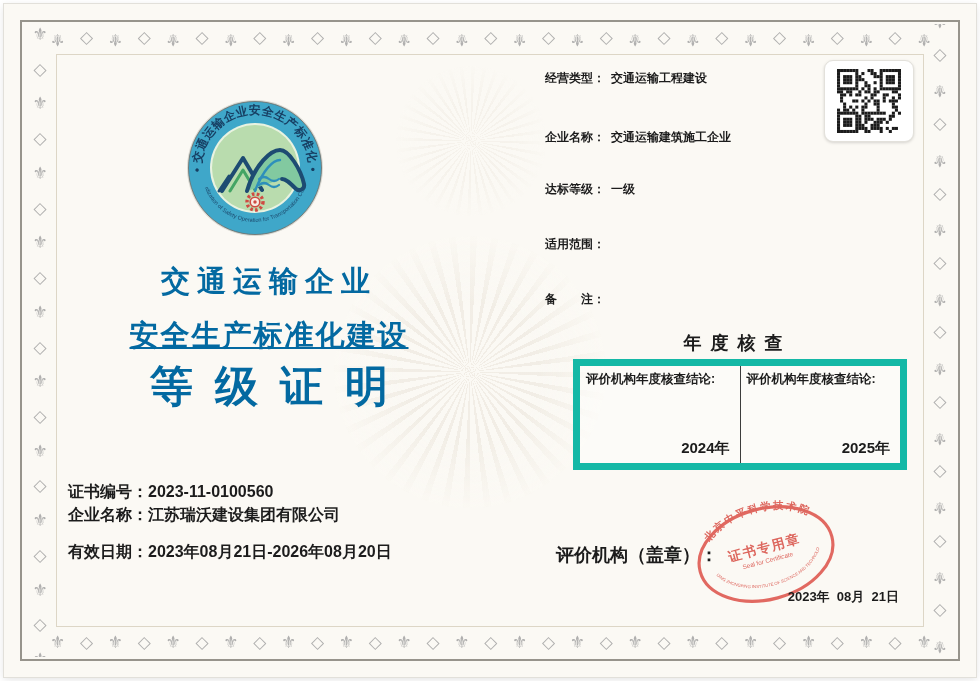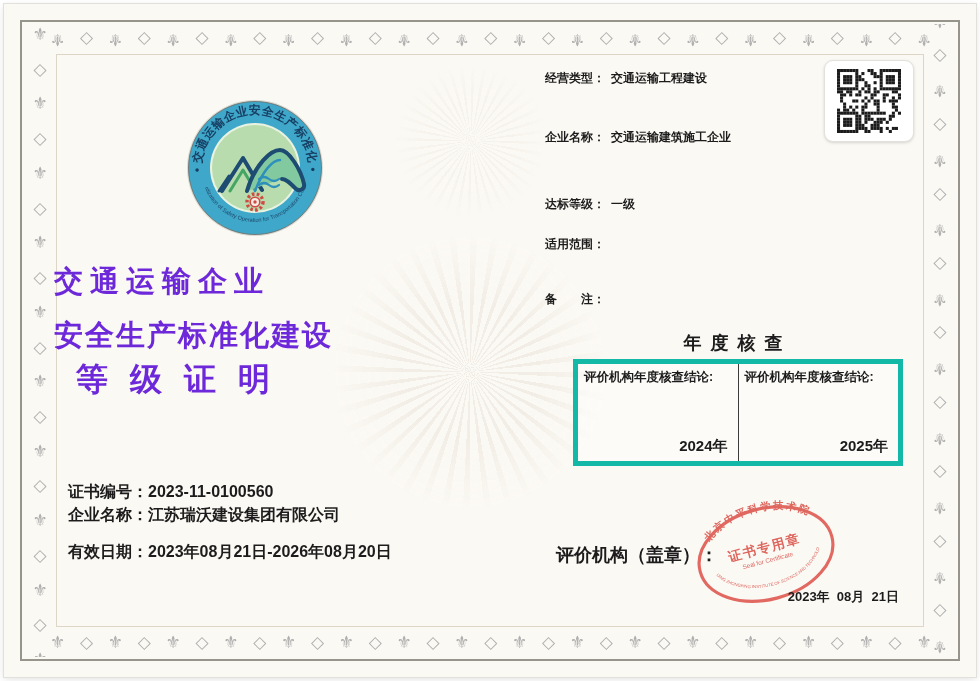--- a/index.html
+++ b/index.html
@@ -27,47 +27,47 @@
   
   .wm{position:absolute;border-radius:50%;pointer-events:none;
       background:
         radial-gradient(circle, rgba(251,249,244,0) 35%, #fbf9f4 74%),
         repeating-conic-gradient(rgba(165,140,105,0.10) 0deg 3deg, rgba(0,0,0,0) 3deg 9deg);}
   .wm1{left:330px;top:232px;width:272px;height:272px;}
   .wm2{left:392px;top:62px;width:150px;height:150px;opacity:.6;}
   
   .logo{position:absolute;left:181px;top:94px;width:140px;height:140px;}
   
-  .title-line{position:absolute;left:50px;width:430px;text-align:left;color:#6d28d9;font-weight:700;}
+  .title-line{position:absolute;left:50px;width:430px;text-align:center;color:#0369a1;font-weight:700;}
   .title-1{top:258px;font-size:29px;letter-spacing:7px;}
-  .title-2{top:312px;font-size:29px;letter-spacing:2px;}
-  .title-3{top:354px;font-size:32px;letter-spacing:22px;text-indent:22px;}
+  .title-2{top:312px;font-size:29px;letter-spacing:2px;text-decoration:underline;}
+  .title-3{top:354px;font-size:43px;letter-spacing:22px;text-indent:22px;}
   
   .info-row{position:absolute;left:64px;font-size:16px;font-weight:700;white-space:pre;}
   .info-1{top:457px;margin-top:44px;}
   .info-2{top:478px;}
   .info-3{top:538px;text-align:right;}
   .info-row .val{font-weight:600;}
   
   .field-row{position:absolute;left:541px;font-size:12px;font-weight:700;white-space:pre;}
   .fr-1{top:66px;}
   .fr-2{top:125px;}
-  .fr-3{top:177px;margin-top:15px;}
+  .fr-3{top:177px;}
   .fr-4{top:232px;}
   .fr-5{top:287px;}
   .field-row .val{margin-left:6px;}
   
   .qr-card{position:absolute;left:820px;top:56px;width:88px;height:80px;background:#fff;
            border:1px solid #e3e1db;border-radius:9px;box-shadow:0 1px 3px rgba(0,0,0,.15);
            display:flex;align-items:center;justify-content:center;}
   
   .annual-title{position:absolute;left:570px;top:327px;width:318px;text-align:center;
                 font-size:18px;font-weight:700;letter-spacing:9px;text-indent:9px;}
   .annual-table{position:absolute;left:569px;top:355px;width:320px;height:97px;
-                border:5px solid #14b8a6;display:flex;background:rgba(255,255,255,.35);}
+                border:7px solid #14b8a6;display:flex;background:rgba(255,255,255,.35);}
   .annual-cell{flex:1;position:relative;padding:5px 6px;}
   .annual-cell + .annual-cell{border-left:1px solid #3c3c3c;}
   .annual-header{font-size:12.5px;font-weight:600;}
   .annual-year{position:absolute;right:10px;bottom:5px;font-size:15px;font-weight:600;}
   
   .issuer{position:absolute;left:552px;top:539px;font-size:18px;font-weight:700;}
   .seal{position:absolute;left:683px;top:490px;width:158px;height:122px;mix-blend-mode:multiply;}
   .date{position:absolute;left:650px;top:584px;width:245px;text-align:right;
         font-size:13px;font-weight:600;white-space:pre;}
 </style>

